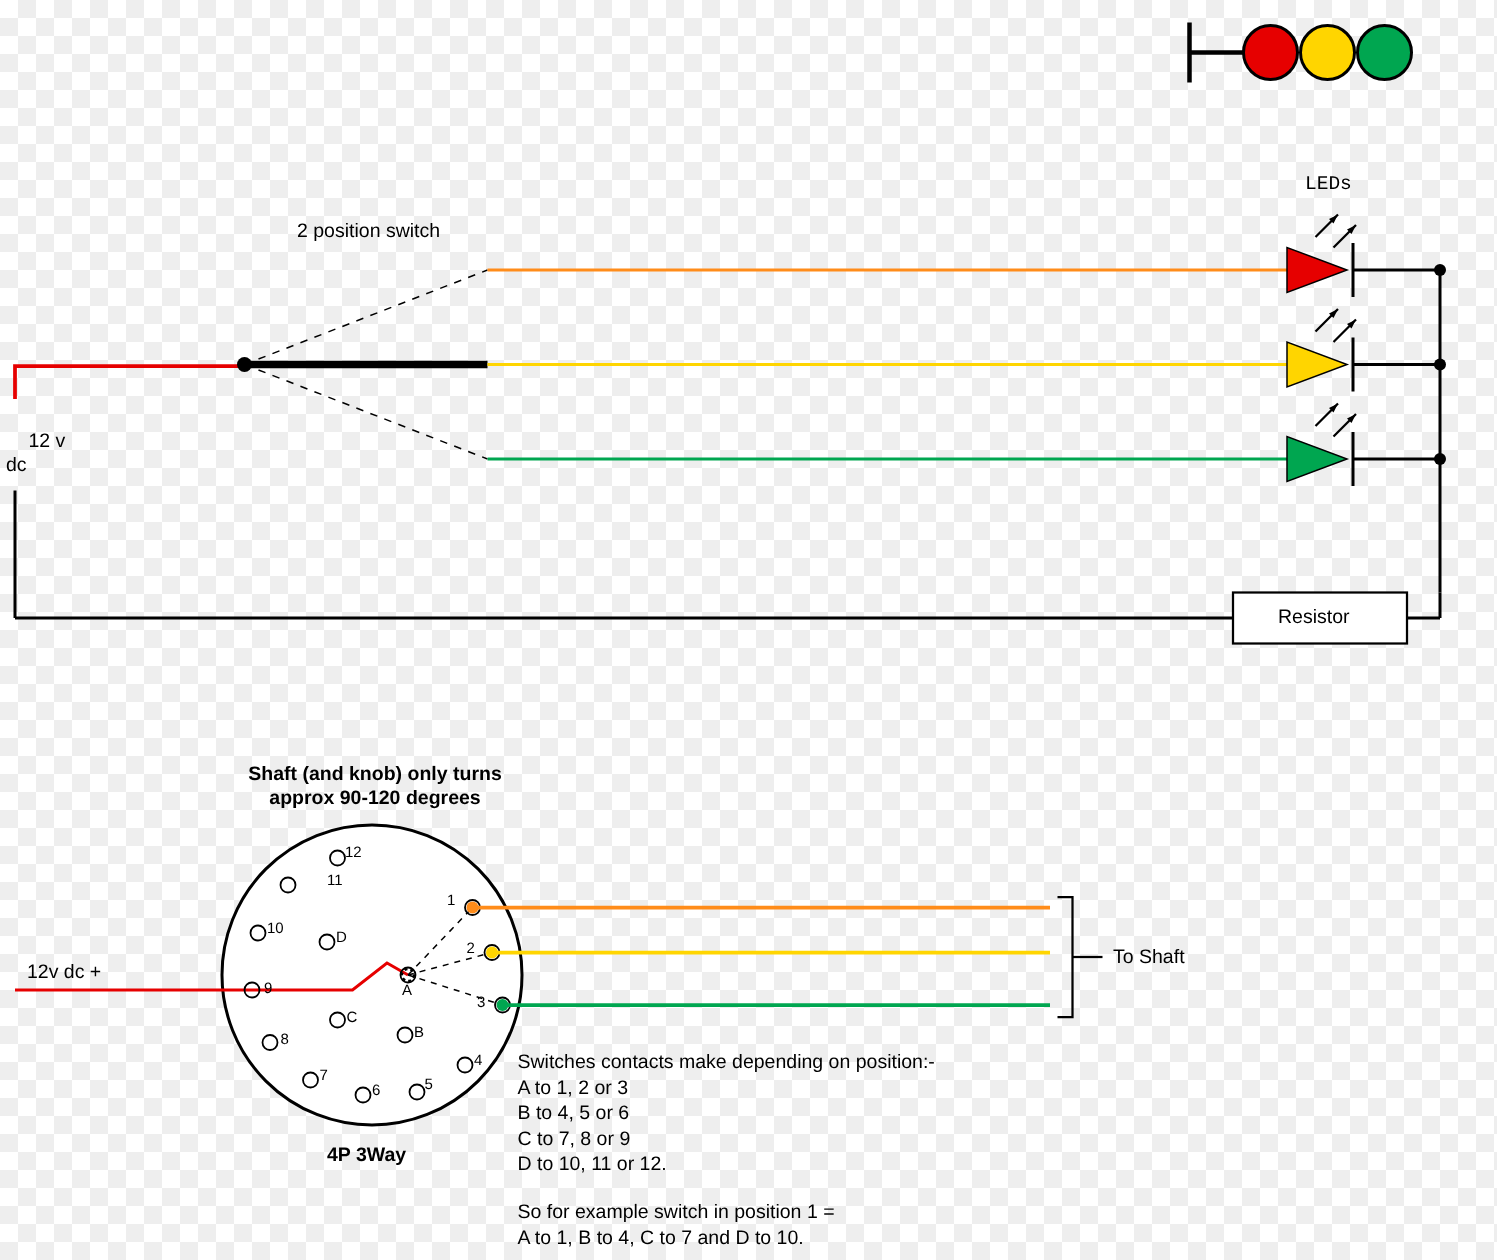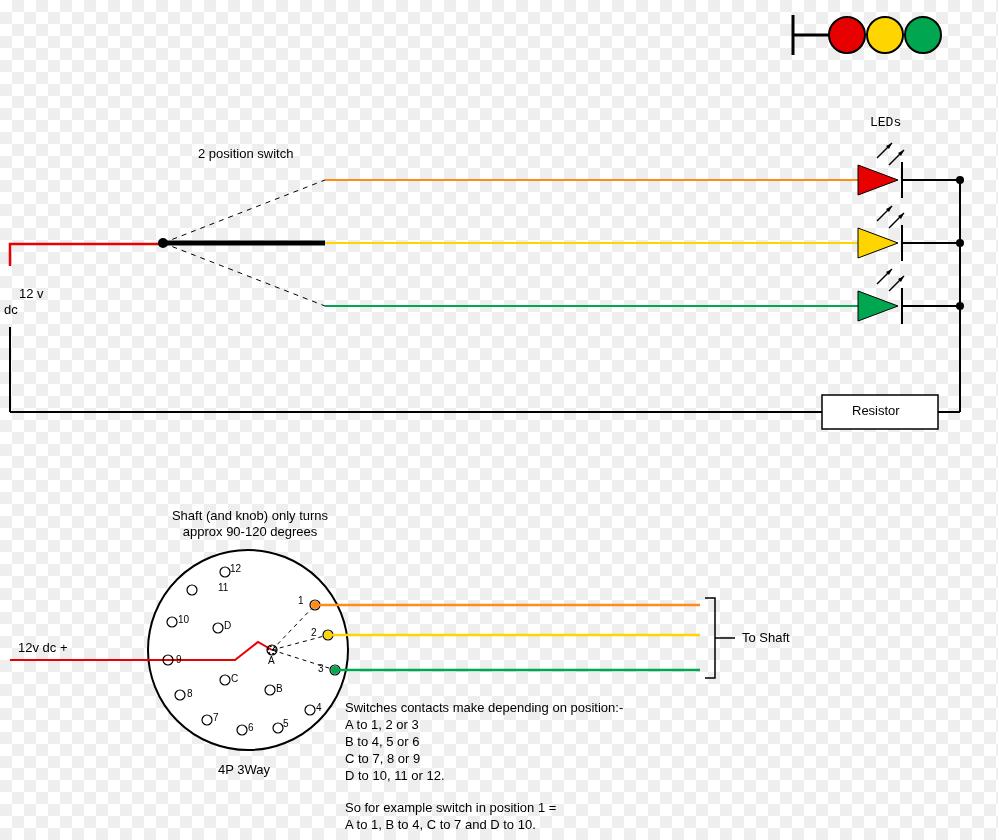--- a/index.html
+++ b/index.html
@@ -21,21 +21,21 @@
     background-image:
       linear-gradient(45deg, #eee 25%, transparent 25%),
       linear-gradient(-45deg, #eee 25%, transparent 25%),
       linear-gradient(45deg, transparent 75%, #eee 75%),
       linear-gradient(-45deg, transparent 75%, #eee 75%);
     background-size: 24px 24px;
     background-position: 0 0, 0 12px, 12px -12px, -12px 0;
   }
   svg { position: absolute; top:0; left:0; }
   .label { position: absolute; white-space: pre; }
-  .bold { font-weight: normal; }
+  .bold { font-weight: bold; }
   .center { text-align: center; }
 </style>
 </head>
 <body>
 
 <div class="checker"></div>
 
 <svg width="998" height="840">
 
   <g>

